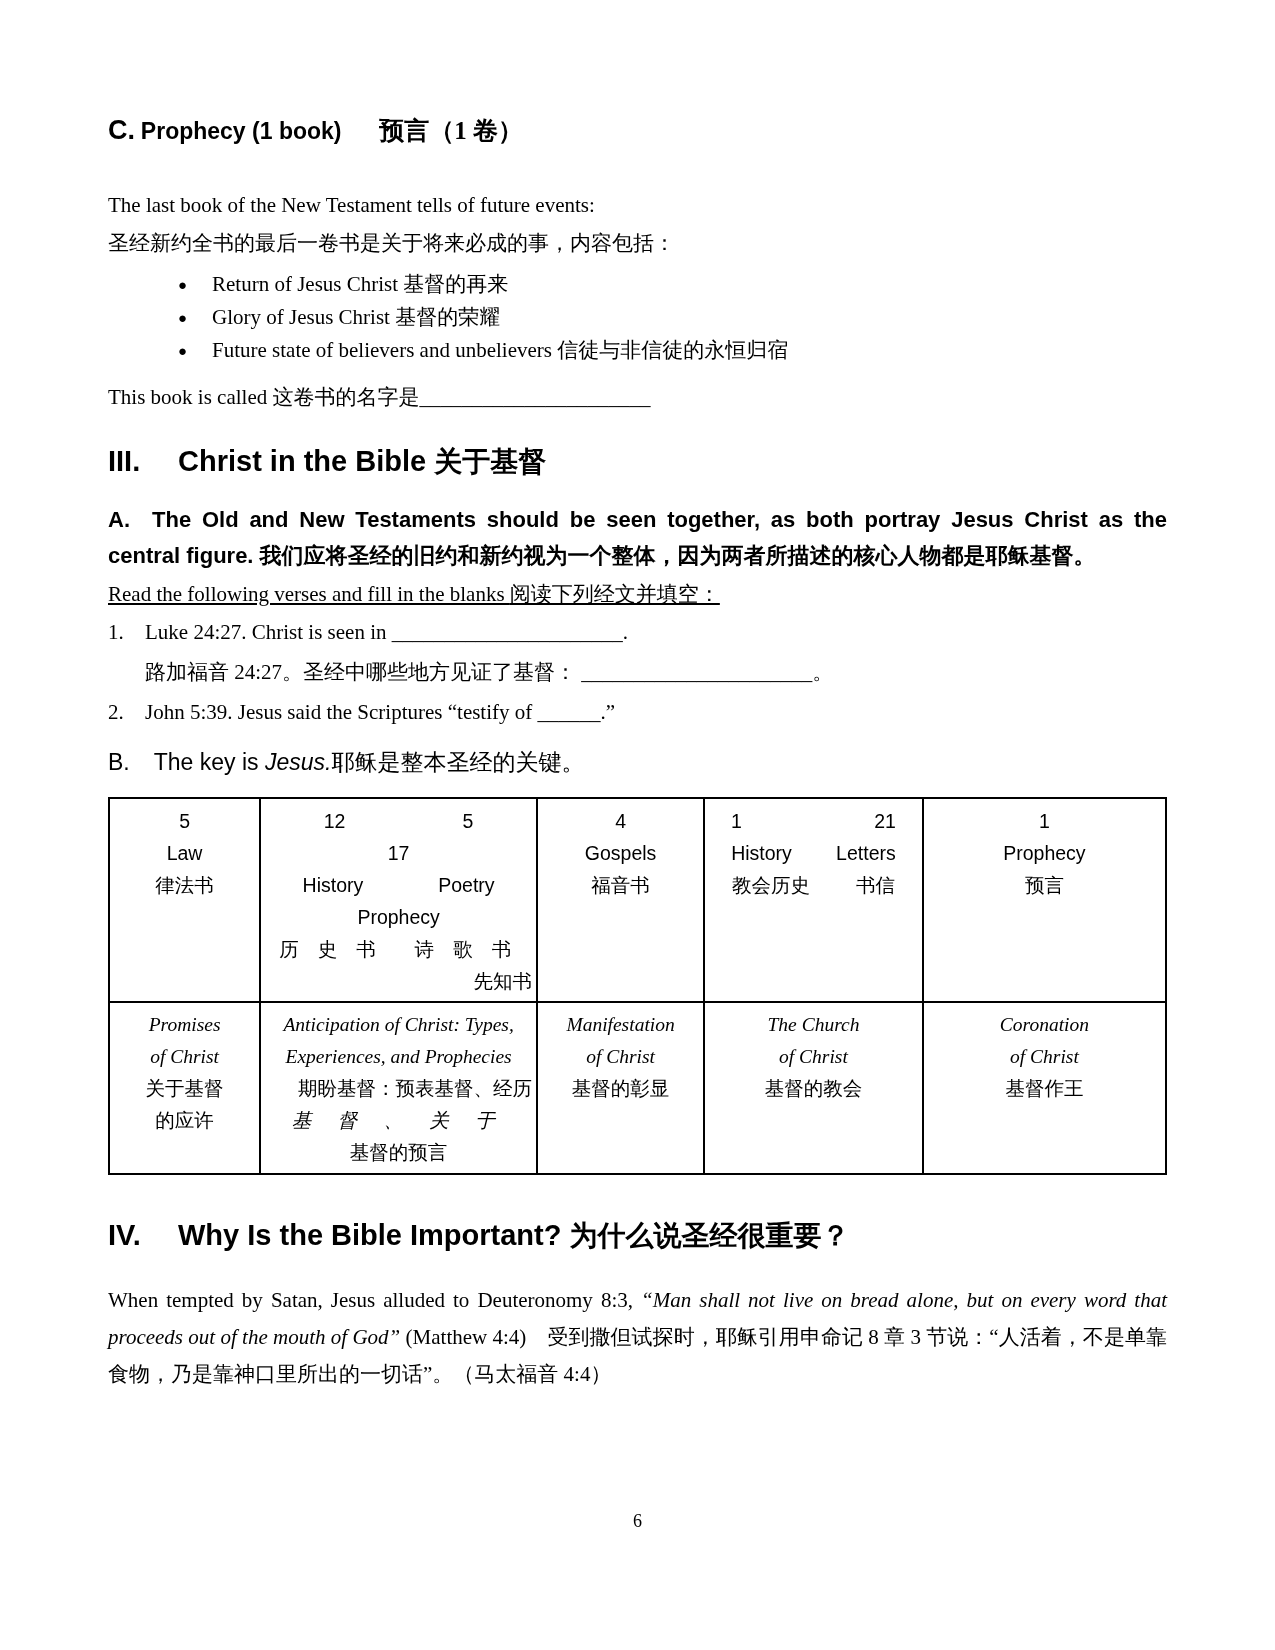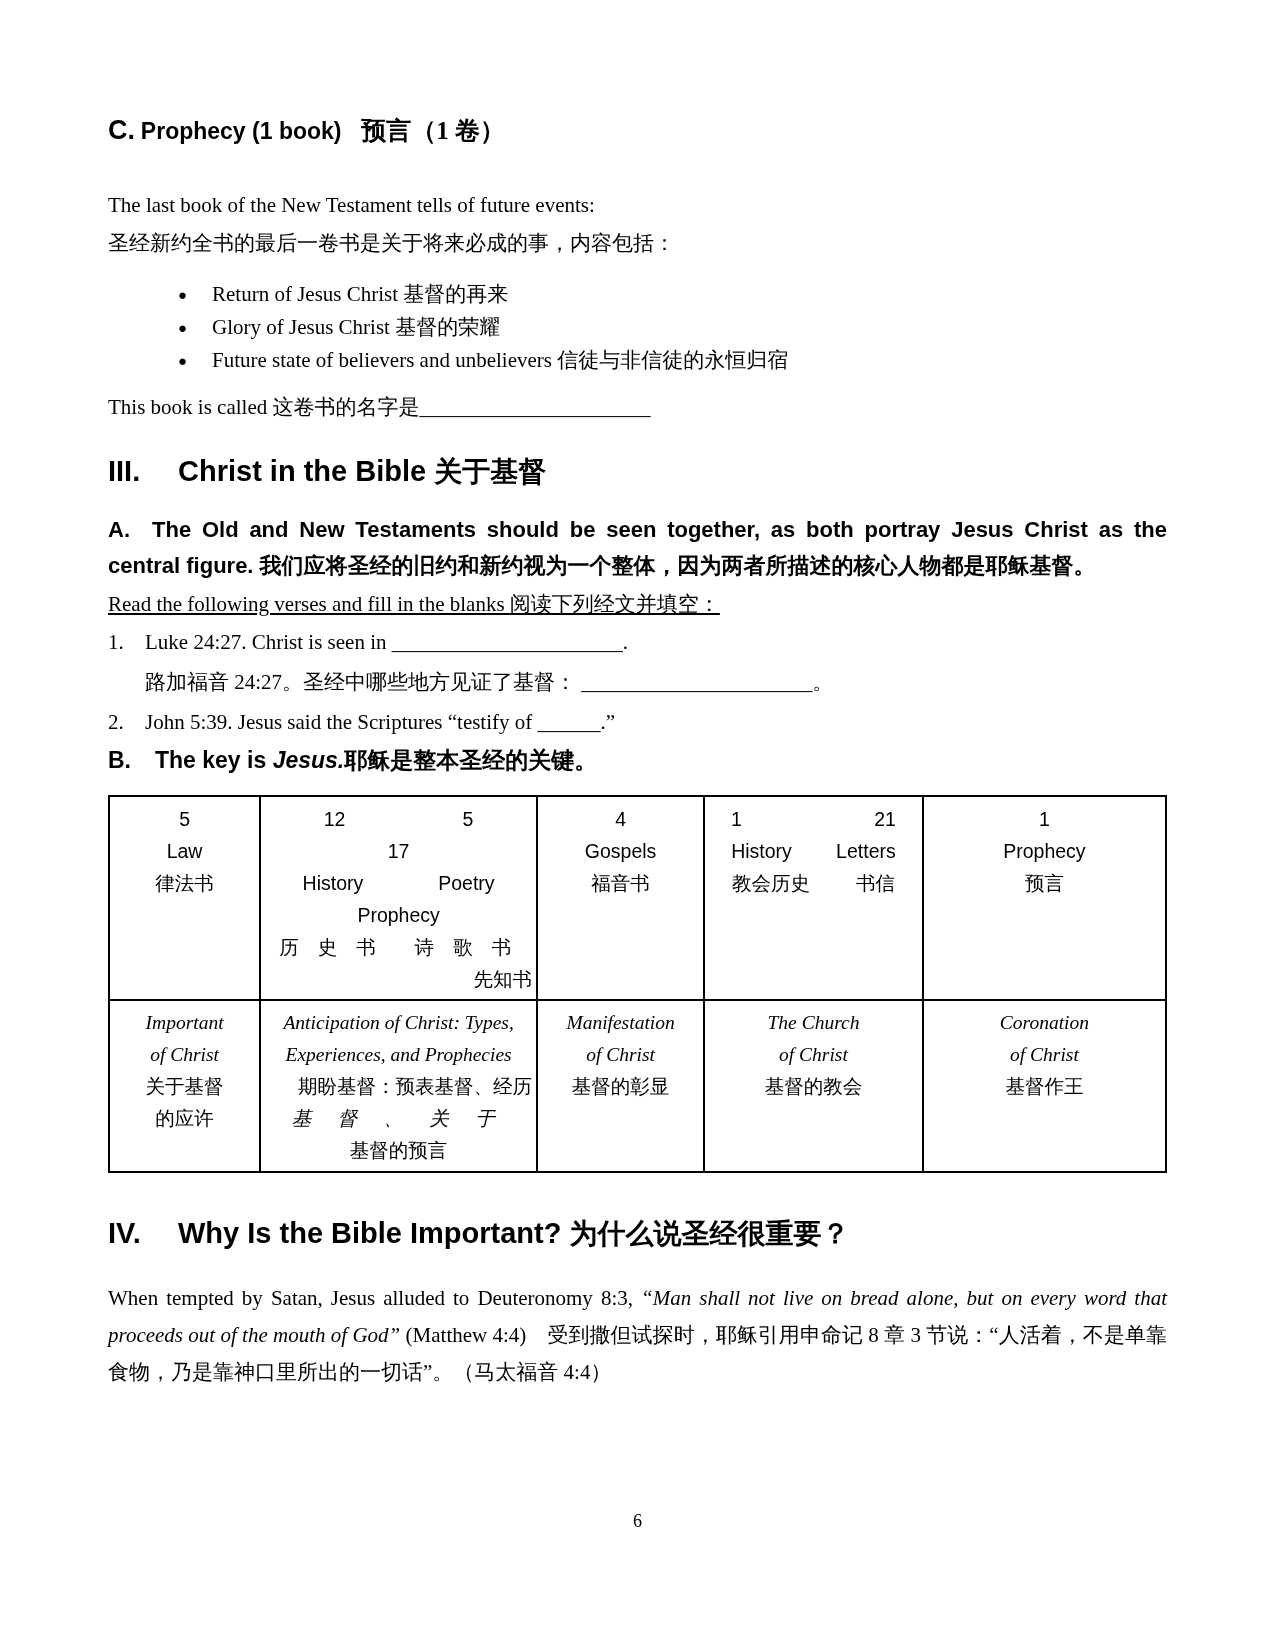--- a/index.html
+++ b/index.html
@@ -13,42 +13,42 @@
     padding: 112px 108px 0 108px;
     overflow: hidden;
     color: #000;
     font-family: "Liberation Serif", serif;
     font-size: 21px;
   }
   
   .h-c { font-family: "Liberation Sans", sans-serif; font-weight: bold; line-height: 36px; margin-bottom: 36px; }
   .h-c .lbl { font-size: 27px; }
   .h-c .en  { font-size: 23px; }
-  .h-c .zh  { font-family: "Liberation Serif", serif; font-size: 25px; margin-left: 14px; }
+  .h-c .zh  { font-family: "Liberation Serif", serif; font-size: 25px; margin-left: 32px; }
   .h-big { font-family: "Liberation Sans", sans-serif; font-weight: bold; font-size: 29px; line-height: 40px; }
   .h-big .num { display: inline-block; width: 70px; }
   .h-big .zh { font-family: "Liberation Serif", serif; font-size: 28px; margin-left: 8px; }
   .h-sub { font-family: "Liberation Sans", sans-serif; font-weight: bold; font-size: 22px; line-height: 36px; text-align: justify; }
   .h-sub .zh { font-family: "Liberation Serif", serif; }
   .h-sub .albl { margin-right: 22px; }
   
   .line { line-height: 38px; }
   .zh-serif { font-family: "Liberation Serif", serif; }
-  .bullets { list-style: none; margin: 16px 0 0 0; }
+  .bullets { list-style: none; margin: 6px 0 0 0; }
   .bullets li { line-height: 32px; padding-left: 70px; text-indent: 0; }
   .bullets .dot { display: inline-block; width: 34px; font-size: 15px; vertical-align: 1px; }
   .book-line { line-height: 40px; margin-top: 10px; }
   .h3 { margin-top: 24px; }
   .ablock { margin-top: 20px; }
   .read-line { margin-top: 2px; line-height: 36px; }
   .read-line .u { text-decoration: underline; }
   .q { line-height: 40px; }
   .q .qnum { display: inline-block; width: 37px; }
   .q-zh { padding-left: 37px; }
-  .h-b { font-family: "Liberation Sans", sans-serif; font-weight: bold; font-size: 23px; line-height: 36px; }
+  .h-b { margin-top: 12px; font-family: "Liberation Sans", sans-serif; font-weight: normal; font-size: 23px; line-height: 36px; }
   .h-b .blbl { margin-right: 24px; }
   .h-b .em { font-style: italic; }
   .h-b .zh { font-family: "Liberation Serif", serif; }
   
   table.bible { width: 100%; border-collapse: collapse; margin-top: 16px; table-layout: fixed; }
   table.bible td { border: 2.5px solid #000; vertical-align: top; padding: 6px 4px 4px 4px; }
   tr.hdr td { height: 198px; font-family: "Liberation Sans", sans-serif; font-size: 19.5px; }
   tr.bdy td { height: 164px; font-family: "Liberation Serif", serif; font-size: 19.5px; font-style: italic; }
   .tl { line-height: 32px; text-align: center; }
   .tl-flex { line-height: 32px; display: flex; justify-content: space-around; }
@@ -173,21 +173,21 @@
         </div>
       </td>
       <td>
         <div class="tl">1</div>
         <div class="tl">Prophecy</div>
         <div class="tl zh-cell">预言</div>
       </td>
     </tr>
     <tr class="bdy">
       <td>
-        <div class="tl">Important</div>
+        <div class="tl">Promises</div>
         <div class="tl">of Christ</div>
         <div class="tl zh-cell">关于基督</div>
         <div class="tl zh-cell">的应许</div>
       </td>
       <td>
         <div class="tl">Anticipation of Christ: Types,</div>
         <div class="tl">Experiences, and Prophecies</div>
         <div class="tl-left zh-cell" style="padding-left:4px">期盼基督：预表基督、经历</div>
         <div class="tl zh-cell sp55">基 督 、 关 于</div>
         <div class="tl zh-cell">基督的预言</div>

